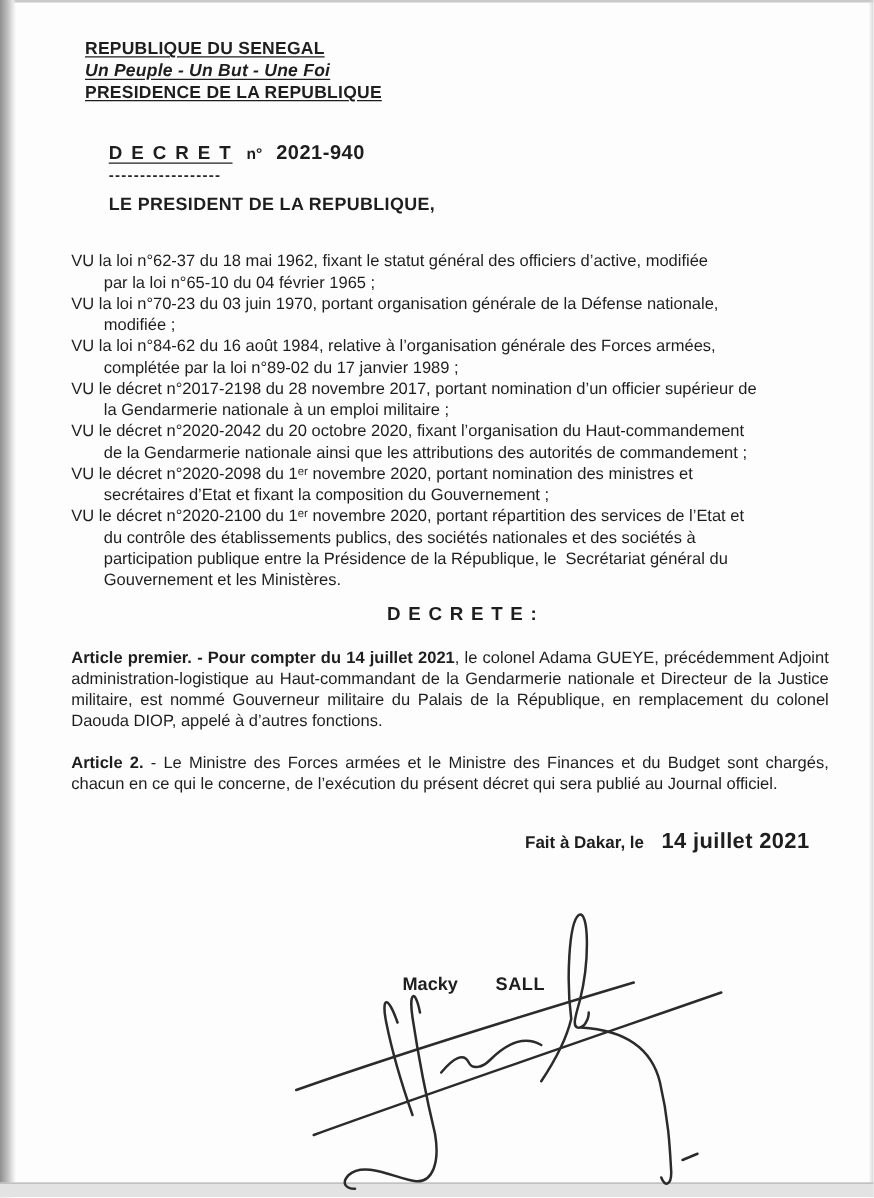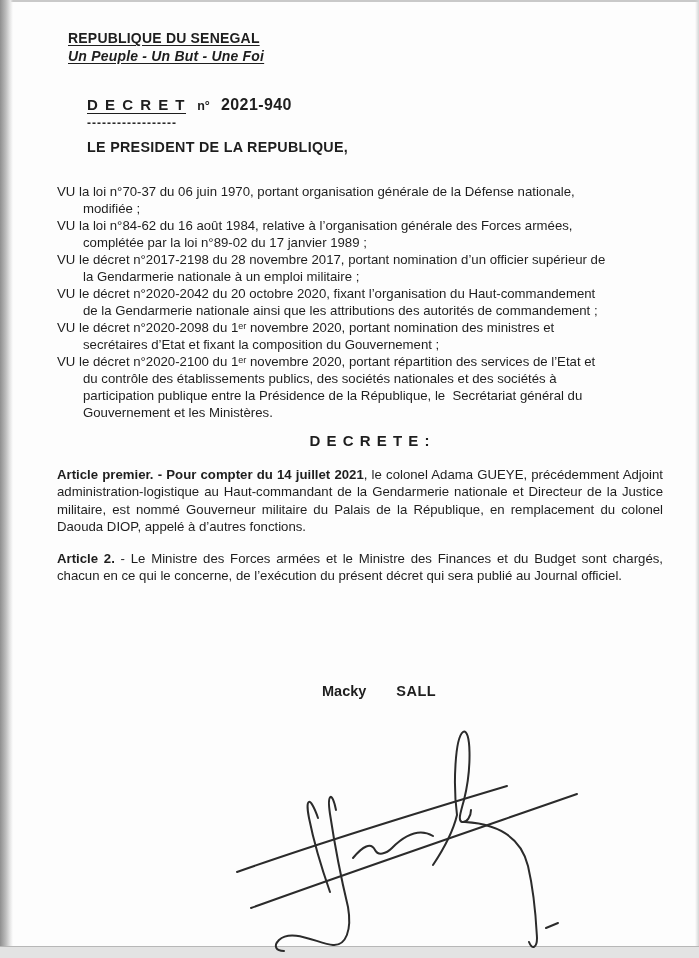--- a/index.html
+++ b/index.html
@@ -66,34 +66,37 @@
   <div class="edge-top"></div>
   <div class="edge-left"></div>
   <div class="edge-right"></div>
   <div class="edge-bottom"></div>
 
   <div class="content">
 
     <div class="letterhead">
       <div class="lh-line">REPUBLIQUE DU SENEGAL</div>
       <div class="lh-line lh-motto">Un Peuple - Un But - Une Foi</div>
+      <div class="lh-line">PRESIDENCE DE LA REPUBLIQUE</div>
     </div>
 
     <div class="title-block">
       <div class="decret-line">
         <span class="decret-word">D E C R E T</span>
         <span class="decret-no">n°</span>
         <span class="decret-num">2021-940</span>
       </div>
       <div class="dashes">------------------</div>
       <div class="issuer">LE PRESIDENT DE LA REPUBLIQUE,</div>
     </div>
 
     <div class="visas">
-      <p class="visa">VU la loi n°70-37 du 06 juin 1970, portant organisation générale de la Défense nationale,
+      <p class="visa">VU la loi n°62-37 du 18 mai 1962, fixant le statut général des officiers d’active, modifiée
+par la loi n°65-10 du 04 février 1965 ;</p>
+      <p class="visa">VU la loi n°70-23 du 03 juin 1970, portant organisation générale de la Défense nationale,
 modifiée ;</p>
       <p class="visa">VU la loi n°84-62 du 16 août 1984, relative à l’organisation générale des Forces armées,
 complétée par la loi n°89-02 du 17 janvier 1989 ;</p>
       <p class="visa">VU le décret n°2017-2198 du 28 novembre 2017, portant nomination d’un officier supérieur de
 la Gendarmerie nationale à un emploi militaire ;</p>
       <p class="visa">VU le décret n°2020-2042 du 20 octobre 2020, fixant l’organisation du Haut-commandement
 de la Gendarmerie nationale ainsi que les attributions des autorités de commandement ;</p>
       <p class="visa">VU le décret n°2020-2098 du 1ᵉʳ novembre 2020, portant nomination des ministres et
 secrétaires d’Etat et fixant la composition du Gouvernement ;</p>
       <p class="visa">VU le décret n°2020-2100 du 1ᵉʳ novembre 2020, portant répartition des services de l’Etat et
@@ -101,20 +104,24 @@
 participation publique entre la Présidence de la République, le  Secrétariat général du
 Gouvernement et les Ministères.</p>
     </div>
 
     <div class="enacting">D E C R E T E :</div>
 
     <p class="article article-1"><b>Article premier. - Pour compter du 14 juillet 2021</b><span>, le colonel Adama GUEYE, précédemment Adjoint administration-logistique au Haut-commandant de la Gendarmerie nationale et Directeur de la Justice militaire, est nommé Gouverneur militaire du Palais de la République, en remplacement du colonel Daouda DIOP, appelé à d’autres fonctions.</span></p>
 
     <p class="article article-2"><b>Article 2.</b><span> - Le Ministre des Forces armées et le Ministre des Finances et du Budget sont chargés, chacun en ce qui le concerne, de l’exécution du présent décret qui sera publié au Journal officiel.</span></p>
 
+    <div class="place-date">
+      <span class="place-label">Fait à Dakar, le</span>
+      <span class="date-value">14 juillet 2021</span>
+    </div>
 
     <div class="signer">
       <span class="signer-first">Macky</span>
       <span class="signer-last">SALL</span>
     </div>
   </div>
 
   <svg class="signature-svg" width="345" height="255" viewBox="0 0 345 255" fill="none" stroke="#2b2b2b" stroke-width="2" stroke-linecap="round">
 
     <path d="M 198,165 C 208,150 218,132 222,115 C 218,85 220,38 228,32 C 236,27 237,68 229,100 C 225,114 223,121 227,122 C 232,123 236,116 236,110"></path>

